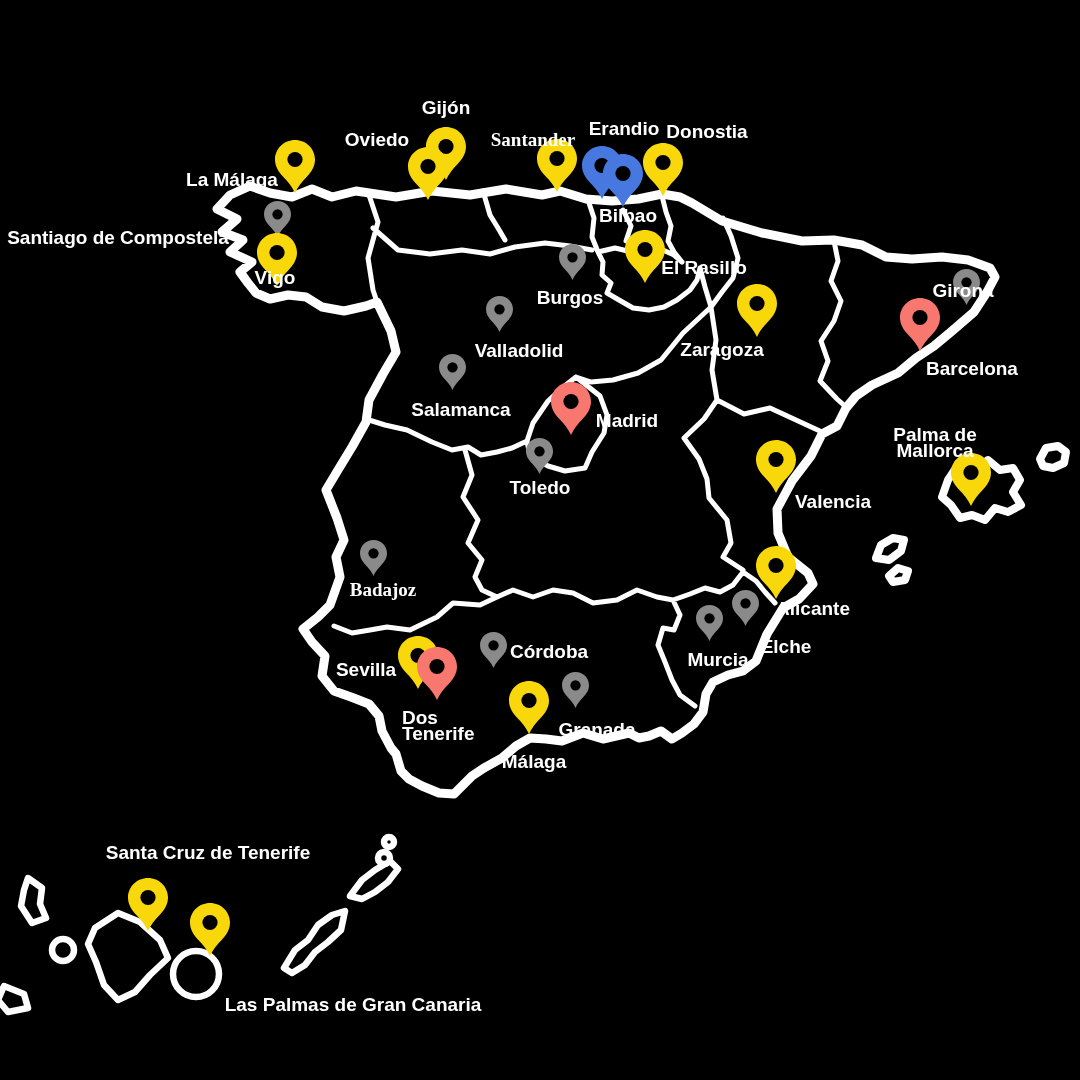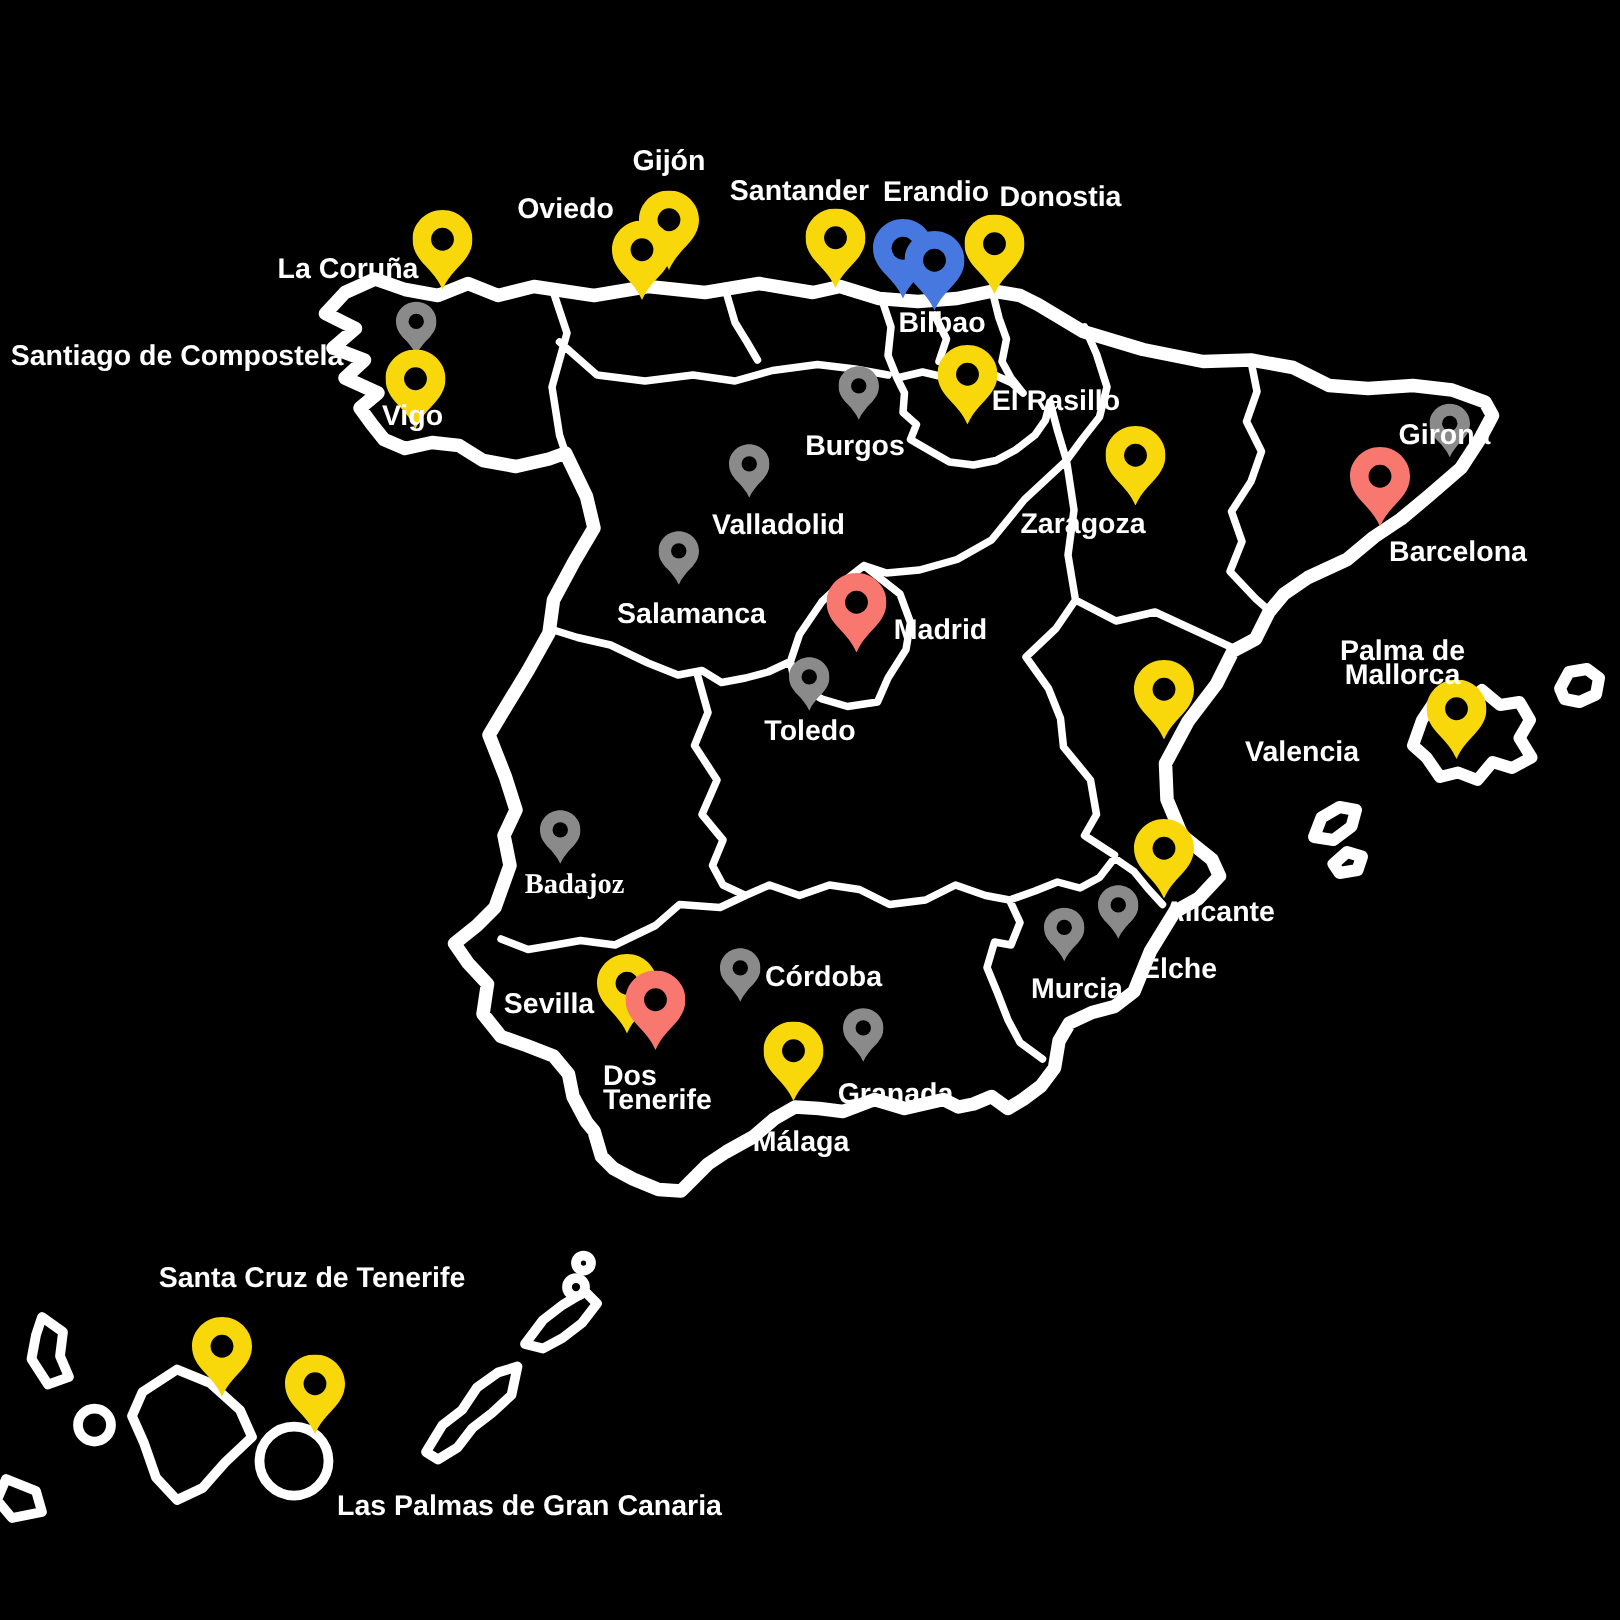--- a/index.html
+++ b/index.html
@@ -75,21 +75,21 @@
     </g>
   </svg>
 
   <div id="markers-layer">
       <div class="marker" style="left: 275px; top: 140px;">
         <svg width="40" height="53" viewBox="0 0 40 53">
           <path d="M20 0 C8.95 0 0 8.74 0 19.5 C0 26.6 3.6 31.9 8.6 37.2 C12.6 41.4 17.2 46.5 20 53 C22.8 46.5 27.4 41.4 31.4 37.2 C36.4 31.9 40 26.6 40 19.5 C40 8.74 31.05 0 20 0 Z" fill="#F8D80A"></path>
           <circle cx="20" cy="19.5" r="7.6" fill="#000000"></circle>
         </svg>
       </div>
-      <div class="city-label" style="left: 232px; top: 180px;">La Coruña</div>
+      <div class="city-label" style="left: 232px; top: 180px;">La Málaga</div>
       <div class="marker" style="left: 263.5px; top: 201px;">
         <svg width="27" height="36" viewBox="0 0 40 53">
           <path d="M20 0 C8.95 0 0 8.74 0 19.5 C0 26.6 3.6 31.9 8.6 37.2 C12.6 41.4 17.2 46.5 20 53 C22.8 46.5 27.4 41.4 31.4 37.2 C36.4 31.9 40 26.6 40 19.5 C40 8.74 31.05 0 20 0 Z" fill="#8A8A8A"></path>
           <circle cx="20" cy="19.5" r="7.6" fill="#000000"></circle>
         </svg>
       </div>
       <div class="city-label" style="left: 118px; top: 238px;">Santiago de Compostela</div>
       <div class="marker" style="left: 257px; top: 233px;">
         <svg width="40" height="53" viewBox="0 0 40 53">
           <path d="M20 0 C8.95 0 0 8.74 0 19.5 C0 26.6 3.6 31.9 8.6 37.2 C12.6 41.4 17.2 46.5 20 53 C22.8 46.5 27.4 41.4 31.4 37.2 C36.4 31.9 40 26.6 40 19.5 C40 8.74 31.05 0 20 0 Z" fill="#F8D80A"></path>
@@ -110,21 +110,21 @@
           <circle cx="20" cy="19.5" r="7.6" fill="#000000"></circle>
         </svg>
       </div>
       <div class="city-label" style="left: 377px; top: 140px;">Oviedo</div>
       <div class="marker" style="left: 537px; top: 139px;">
         <svg width="40" height="53" viewBox="0 0 40 53">
           <path d="M20 0 C8.95 0 0 8.74 0 19.5 C0 26.6 3.6 31.9 8.6 37.2 C12.6 41.4 17.2 46.5 20 53 C22.8 46.5 27.4 41.4 31.4 37.2 C36.4 31.9 40 26.6 40 19.5 C40 8.74 31.05 0 20 0 Z" fill="#F8D80A"></path>
           <circle cx="20" cy="19.5" r="7.6" fill="#000000"></circle>
         </svg>
       </div>
-      <div class="city-label" style="left: 533px; top: 128px;">Santander</div>
+      <div class="city-label" style="left: 533px; top: 140px; font-family: Liberation Serif, serif;">Santander</div>
       <div class="marker" style="left: 582px; top: 146px;">
         <svg width="40" height="53" viewBox="0 0 40 53">
           <path d="M20 0 C8.95 0 0 8.74 0 19.5 C0 26.6 3.6 31.9 8.6 37.2 C12.6 41.4 17.2 46.5 20 53 C22.8 46.5 27.4 41.4 31.4 37.2 C36.4 31.9 40 26.6 40 19.5 C40 8.74 31.05 0 20 0 Z" fill="#4678E0"></path>
           <circle cx="20" cy="19.5" r="7.6" fill="#000000"></circle>
         </svg>
       </div>
       <div class="city-label" style="left: 624px; top: 129px;">Erandio</div>
       <div class="marker" style="left: 603px; top: 154px;">
         <svg width="40" height="53" viewBox="0 0 40 53">
           <path d="M20 0 C8.95 0 0 8.74 0 19.5 C0 26.6 3.6 31.9 8.6 37.2 C12.6 41.4 17.2 46.5 20 53 C22.8 46.5 27.4 41.4 31.4 37.2 C36.4 31.9 40 26.6 40 19.5 C40 8.74 31.05 0 20 0 Z" fill="#4678E0"></path>
@@ -201,21 +201,21 @@
           <circle cx="20" cy="19.5" r="7.6" fill="#000000"></circle>
         </svg>
       </div>
       <div class="city-label" style="left: 540px; top: 488px;">Toledo</div>
       <div class="marker" style="left: 756px; top: 440px;">
         <svg width="40" height="53" viewBox="0 0 40 53">
           <path d="M20 0 C8.95 0 0 8.74 0 19.5 C0 26.6 3.6 31.9 8.6 37.2 C12.6 41.4 17.2 46.5 20 53 C22.8 46.5 27.4 41.4 31.4 37.2 C36.4 31.9 40 26.6 40 19.5 C40 8.74 31.05 0 20 0 Z" fill="#F8D80A"></path>
           <circle cx="20" cy="19.5" r="7.6" fill="#000000"></circle>
         </svg>
       </div>
-      <div class="city-label" style="left: 833px; top: 502px; margin-left: 35px;">Valencia</div>
+      <div class="city-label" style="left: 833px; top: 502px;">Valencia</div>
       <div class="marker" style="left: 951px; top: 453px;">
         <svg width="40" height="53" viewBox="0 0 40 53">
           <path d="M20 0 C8.95 0 0 8.74 0 19.5 C0 26.6 3.6 31.9 8.6 37.2 C12.6 41.4 17.2 46.5 20 53 C22.8 46.5 27.4 41.4 31.4 37.2 C36.4 31.9 40 26.6 40 19.5 C40 8.74 31.05 0 20 0 Z" fill="#F8D80A"></path>
           <circle cx="20" cy="19.5" r="7.6" fill="#000000"></circle>
         </svg>
       </div>
       <div class="city-label" style="left: 935px; top: 443px;">Palma de Mallorca</div>
       <div class="marker" style="left: 756px; top: 546px;">
         <svg width="40" height="53" viewBox="0 0 40 53">
           <path d="M20 0 C8.95 0 0 8.74 0 19.5 C0 26.6 3.6 31.9 8.6 37.2 C12.6 41.4 17.2 46.5 20 53 C22.8 46.5 27.4 41.4 31.4 37.2 C36.4 31.9 40 26.6 40 19.5 C40 8.74 31.05 0 20 0 Z" fill="#F8D80A"></path>

